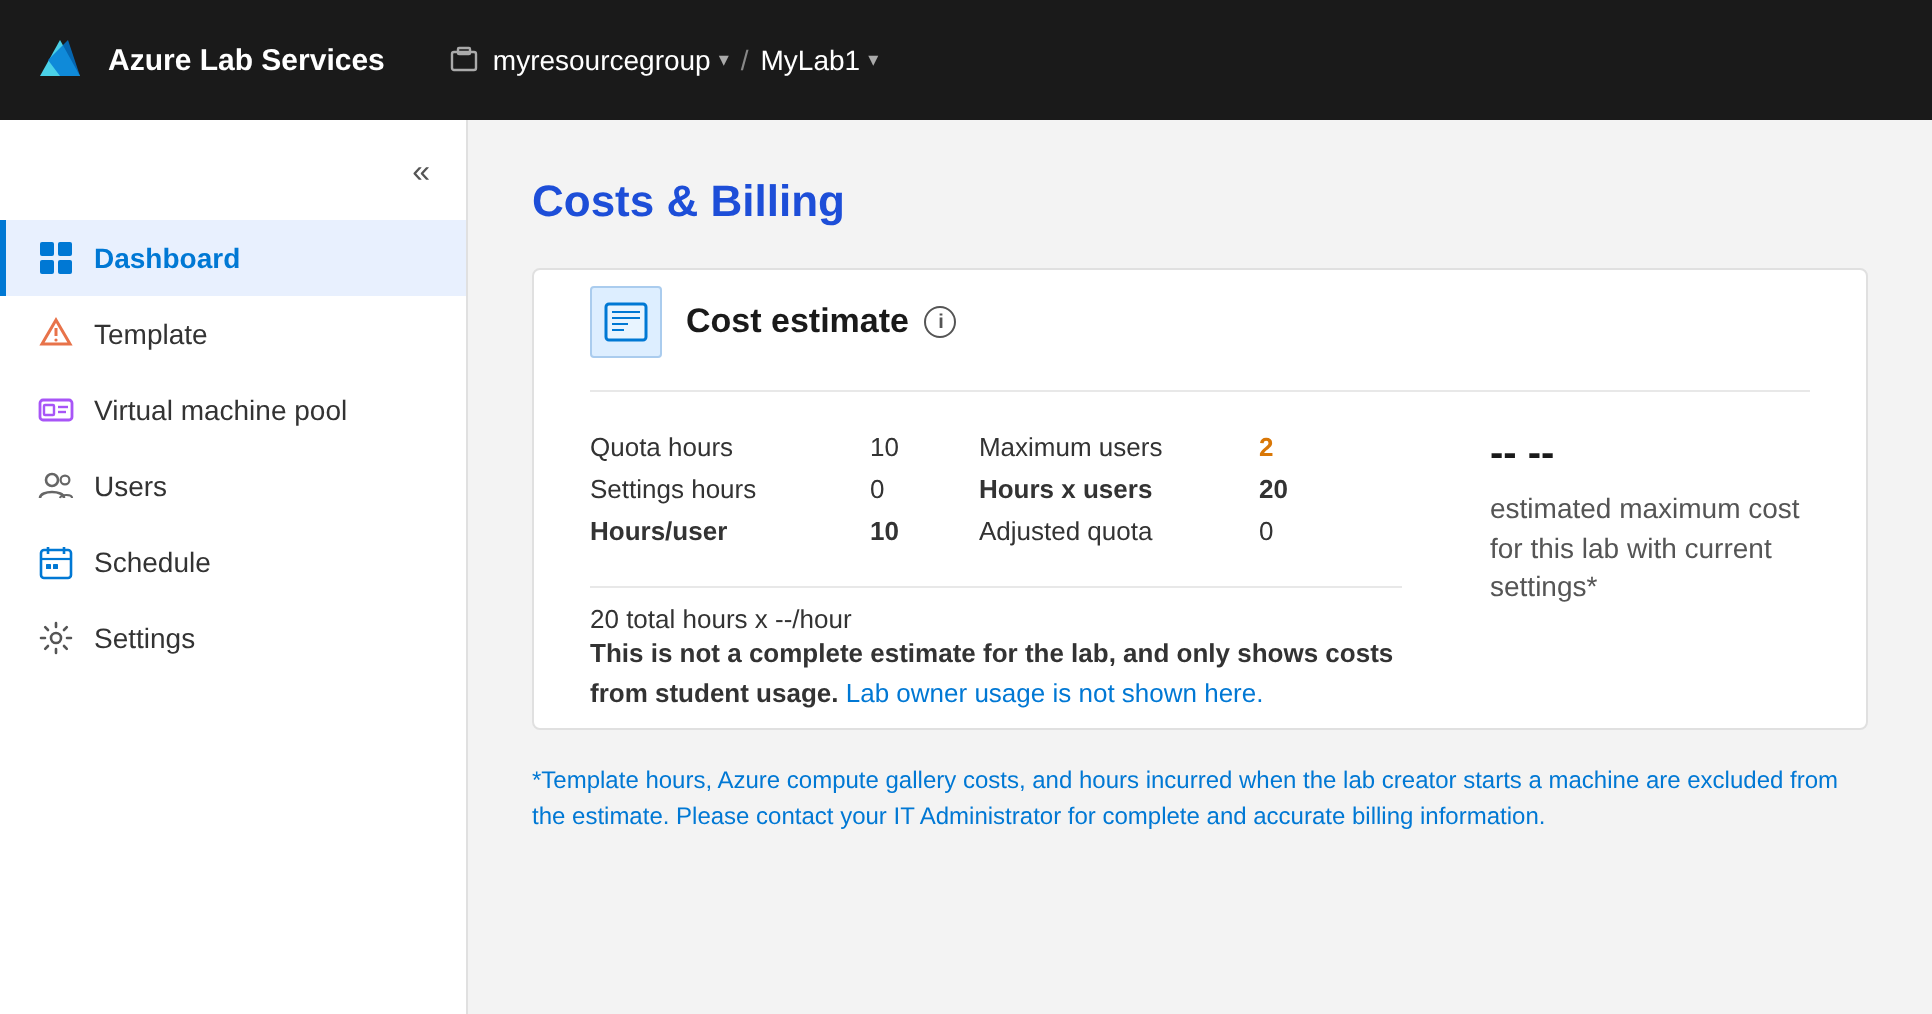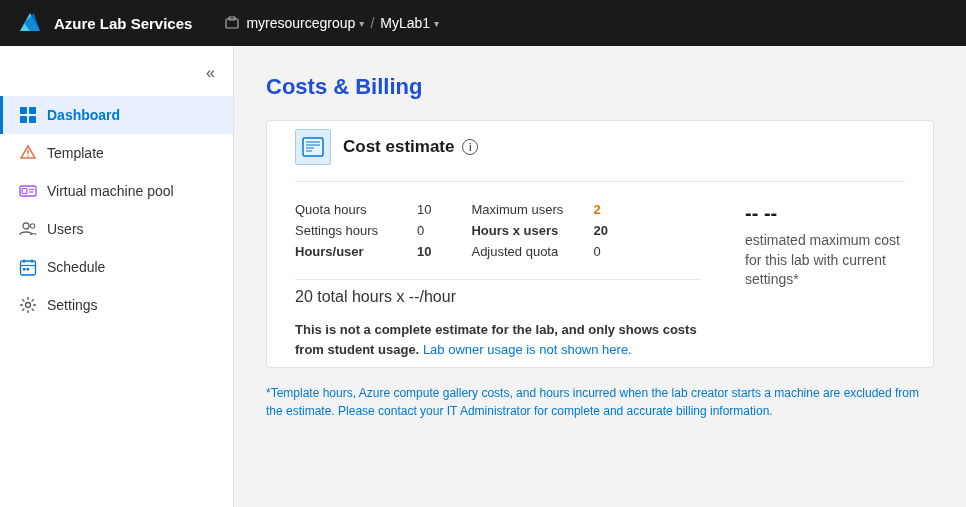--- a/index.html
+++ b/index.html
@@ -2,21 +2,21 @@
 <html><head>
   <meta charset="utf-8">
   <style>
     * { box-sizing: border-box; margin: 0; padding: 0; }
     body { font-family: 'Segoe UI', Arial, sans-serif; font-size: 14px; background: #f3f3f3; display: flex; flex-direction: column; height: 507px; width: 966px; overflow: hidden; }
 
     
     .topnav {
       background: #1a1a1a;
       color: #fff;
-      height: 46px;
+      height: 60px;
       display: flex;
       align-items: center;
       padding: 0 16px;
       gap: 12px;
       flex-shrink: 0;
     }
     .topnav-logo {
       display: flex;
       align-items: center;
       gap: 10px;
@@ -185,21 +185,21 @@
       gap: 40px;
       margin-bottom: 20px;
     }
     .data-col {
       display: flex;
       flex-direction: column;
       gap: 6px;
     }
     .data-row {
       display: flex;
-      gap: 2px;
+      gap: 20px;
       align-items: baseline;
     }
     .data-label {
       color: #333;
       font-size: 13px;
       min-width: 120px;
     }
     .data-label.bold {
       font-weight: 600;
     }
@@ -239,23 +239,22 @@
     .card-middle {
       display: flex;
       align-items: flex-start;
       gap: 24px;
     }
     .card-left {
       flex: 1;
     }
 
     .total-hours {
-      font-size: 16px;
+      font-size: 13px;
       color: #333;
-      margin-bottom: 14px;
       padding-top: 8px;
       border-top: 1px solid #e8e8e8;
     }
     .notice-text {
       font-size: 13px;
       color: #333;
       line-height: 1.5;
       max-width: 560px;
     }
     .notice-text strong {

